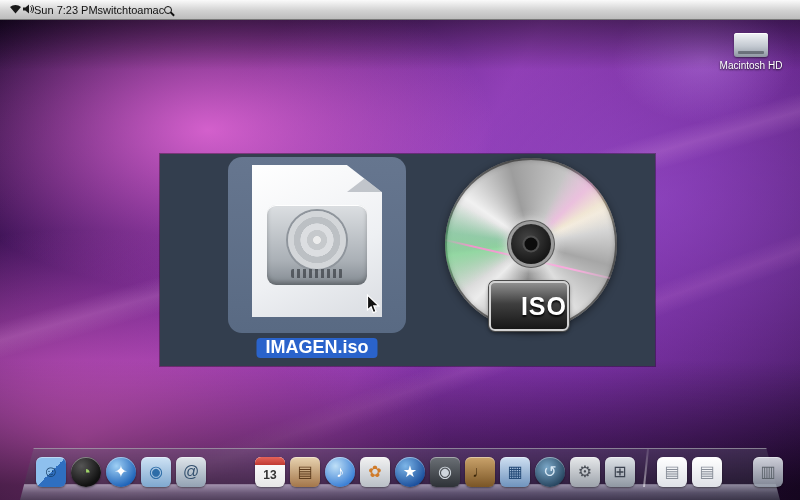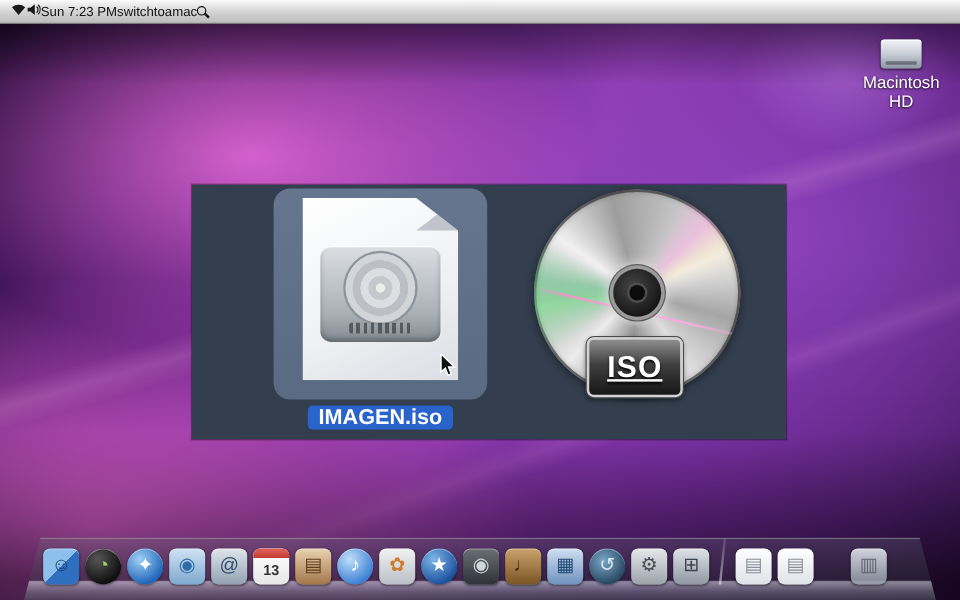--- a/index.html
+++ b/index.html
@@ -35,21 +35,21 @@
   .mag { position:relative; display:inline-block; width:8px; height:8px; border:1.5px solid #111; border-radius:50%; }
   .mag::after { content:''; position:absolute; width:5px; height:1.5px; background:#111; transform:rotate(45deg); right:-4px; bottom:-2px; }
 
   
   .desktop-icon { position:absolute; top:33px; right:8px; width:82px; text-align:center; z-index:5; }
   .hd-icon { width:34px; height:24px; margin:0 auto 3px; border-radius:3px; position:relative;
     background:linear-gradient(#f2f4f7,#c3c9d1 55%,#8e96a1);
     box-shadow:inset 0 1px 0 #fff, 0 1px 2px rgba(0,0,0,0.5); }
   .hd-icon::after { content:''; position:absolute; left:4px; right:4px; bottom:3px; height:3px;
     background:rgba(60,66,74,0.55); border-radius:1px; }
-  .hd-label { font-size:14px; color:#fff; text-shadow:0 1px 2px rgba(0,0,0,0.9); }
+  .hd-label { font-size:10px; color:#fff; text-shadow:0 1px 2px rgba(0,0,0,0.9); }
 
   
   .overlay { position:absolute; left:160px; top:154px; width:495px; height:212px; z-index:10;
     background:#333e4e; box-shadow:0 0 0 1px rgba(0,0,0,0.35); }
   .selection { position:absolute; left:68px; top:3px; width:178px; height:176px;
     background:linear-gradient(#66768f,#596a83); border-radius:14px; }
   .page { position:absolute; left:24px; top:8px; width:130px; height:152px;
     background:linear-gradient(155deg,#ffffff,#eef0f3 60%,#dadde2);
     clip-path:polygon(0 0,73% 0,100% 18%,100% 100%,0 100%);
     box-shadow:0 3px 8px rgba(0,0,0,0.35); }
@@ -76,22 +76,22 @@
   .hub { position:absolute; left:50%; top:50%; transform:translate(-50%,-50%); width:70px; height:70px; border-radius:50%;
     background:radial-gradient(circle,#d6d6d6 0 38%, rgba(214,214,214,0.15) 60%, transparent 70%); }
   .hole { position:absolute; left:50%; top:50%; transform:translate(-50%,-50%); width:40px; height:40px; border-radius:50%;
     background:radial-gradient(circle at 42% 38%, #464646, #141414 75%);
     box-shadow:0 0 0 3px #9b9b9b, 0 0 0 4px #5c5c5c; }
   .hole-inner { position:absolute; left:50%; top:50%; transform:translate(-50%,-50%); width:13px; height:13px; border-radius:50%;
     background:#0c0c0c; box-shadow:0 0 0 2px #4e4e4e; }
   .iso-badge { position:absolute; left:329px; top:127px; width:80px; height:50px; border-radius:6px; z-index:3;
     background:linear-gradient(#8f8f8f,#3f3f3f 45%,#161616); border:2px solid #d2d2d2;
     box-shadow:0 0 0 1px #4a4a4a, 0 2px 4px rgba(0,0,0,0.5);
-    display:flex; align-items:center; justify-content:center;
-    color:#fff; font-size:25px; font-weight:bold; letter-spacing:1px; text-shadow:0 2px 2px rgba(0,0,0,0.9);text-decoration:underline; }
+    display:flex; align-items:center; justify-content:flex-end;
+    color:#fff; font-size:25px; font-weight:bold; letter-spacing:1px; text-shadow:0 2px 2px rgba(0,0,0,0.9); }
   .cursor { position:absolute; left:206px; top:140px; z-index:6; }
 
   
   .dock { position:absolute; left:0; right:0; bottom:0; height:58px; z-index:20; }
   .dock-shelf { position:absolute; left:20px; right:20px; bottom:0; height:52px;
     clip-path:polygon(1.8% 0, 98.2% 0, 100% 100%, 0 100%);
     background:linear-gradient(to bottom, rgba(110,115,130,0.28) 0%, rgba(60,63,75,0.34) 68%, rgba(215,220,232,0.6) 70%, rgba(130,136,150,0.55) 86%, rgba(80,84,96,0.6) 100%);
     border-top:1px solid rgba(255,255,255,0.35); }
   .dock-items { position:absolute; left:36px; bottom:13px; display:flex; align-items:flex-end; gap:5px; }
   .dock-item { position:relative; width:30px; height:30px; border-radius:6px; overflow:hidden;
@@ -179,21 +179,21 @@
         </div>
         <div class="dock-item round" style="background: radial-gradient(circle at 35% 30%, rgb(159, 208, 245), rgb(30, 99, 184) 75%);">
           <span class="glyph" style="color: rgb(255, 255, 255);">✦</span>
         </div>
         <div class="dock-item" style="background: linear-gradient(rgb(207, 227, 245), rgb(127, 168, 207));">
           <span class="glyph" style="color: rgb(45, 109, 168);">◉</span>
         </div>
         <div class="dock-item" style="background: linear-gradient(rgb(223, 229, 234), rgb(147, 162, 179));">
           <span class="glyph" style="color: rgb(51, 80, 110);">@</span>
         </div>
-        <div class="dock-item ical" style="background: linear-gradient(rgb(255, 255, 255), rgb(231, 231, 231));">
+        <div class="dock-item ical" style="background: linear-gradient(rgb(255, 255, 255), rgb(231, 231, 231)); margin-left: 44px;">
           <span class="glyph" style="color: rgb(51, 51, 51);">13</span>
         </div>
         <div class="dock-item" style="background: linear-gradient(rgb(232, 211, 176), rgb(163, 118, 74));">
           <span class="glyph" style="color: rgb(94, 61, 30);">▤</span>
         </div>
         <div class="dock-item round" style="background: radial-gradient(circle at 35% 30%, rgb(191, 224, 247), rgb(58, 127, 213) 75%);">
           <span class="glyph" style="color: rgb(255, 255, 255);">♪</span>
         </div>
         <div class="dock-item" style="background: linear-gradient(rgb(242, 242, 242), rgb(185, 191, 198));">
           <span class="glyph" style="color: rgb(208, 123, 42);">✿</span>

